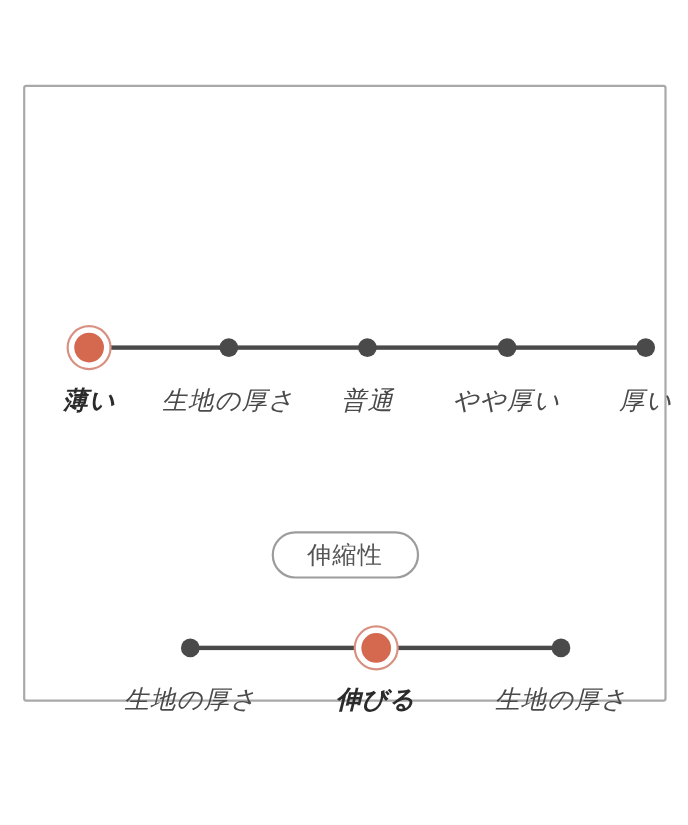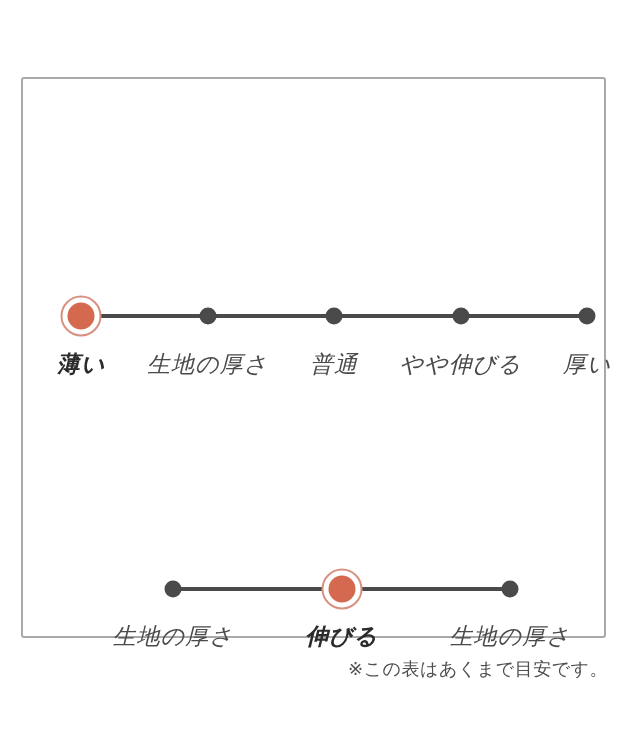--- a/index.html
+++ b/index.html
@@ -133,37 +133,39 @@
       <div class="dot p25"></div>
       <div class="dot p50"></div>
       <div class="dot p75"></div>
       <div class="dot p100"></div>
     </div>
 
     <div class="labels labels-1">
       <span class="lbl selected p0">薄い</span>
       <span class="lbl p25">生地の厚さ</span>
       <span class="lbl p50">普通</span>
-      <span class="lbl p75">やや伸びる</span>
+      <span class="lbl p75">やや厚い</span>
       <span class="lbl p100">厚い</span>
     </div>
 
+    <div class="pill pill-2">
+      <span>伸縮性</span>
+    </div>
 
     <div class="track track-2">
       <div class="line"></div>
       <div class="dot p0"></div>
       <div class="marker p50">
         <div class="inner"></div>
       </div>
       <div class="dot p100"></div>
     </div>
 
     <div class="labels labels-2">
       <span class="lbl p0">生地の厚さ</span>
       <span class="lbl selected p50">伸びる</span>
       <span class="lbl p100">生地の厚さ</span>
     </div>
 
   </div>
 
-  <div class="note">※この表はあくまで目安です。</div>
 
 </div>
 
 </body></html>

